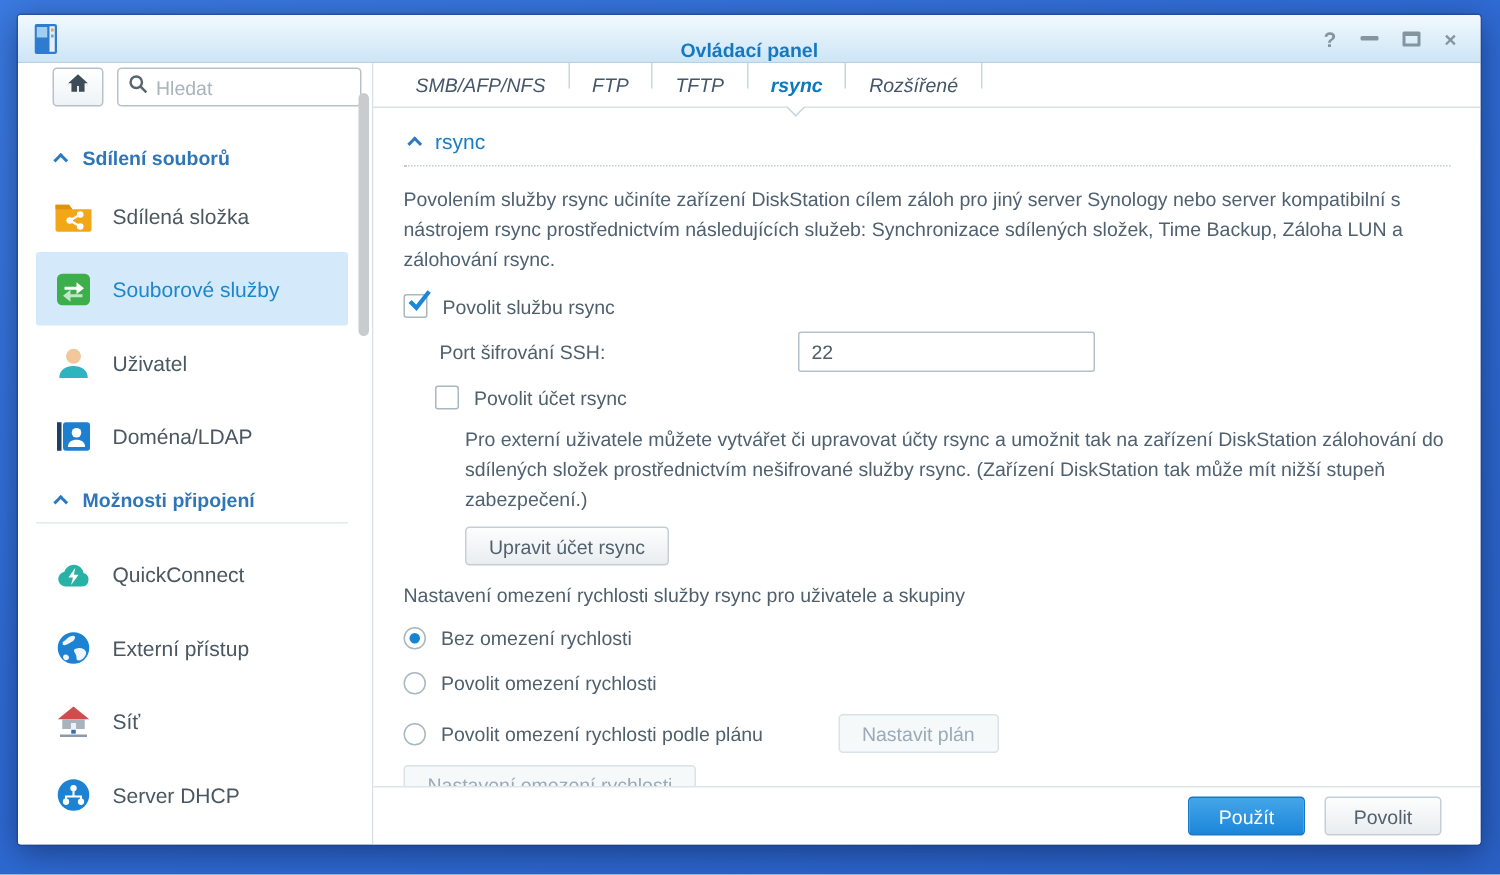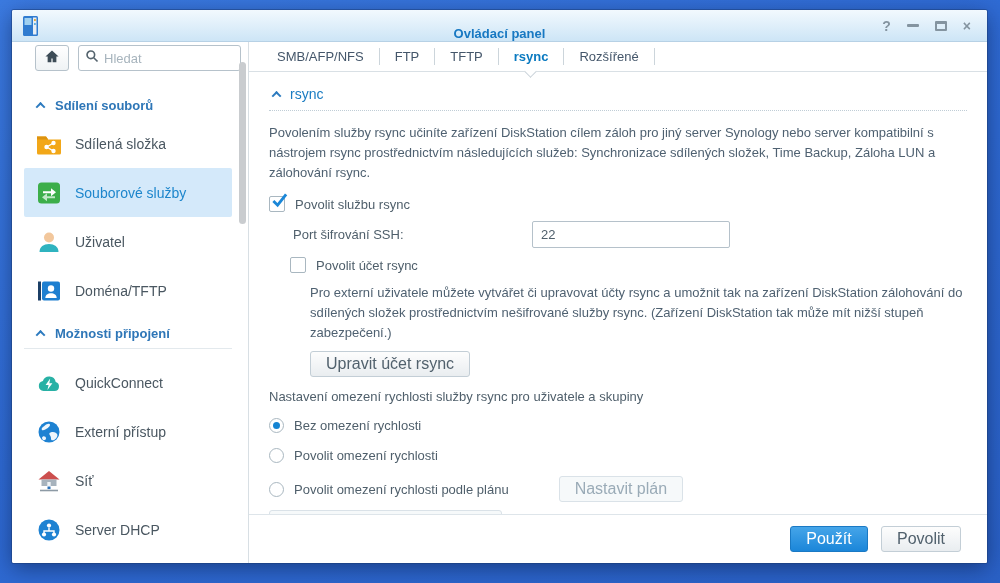--- a/index.html
+++ b/index.html
@@ -67,22 +67,22 @@
   }
   .side-item.selected { background:#d4e9fa; color:#1d86cc; }
   .side-item .icon { width:26px; height:24px; display:flex; align-items:center; justify-content:center; }
   .side-scrollbar {
     position:absolute; right:2px; top:20px; width:7px; height:162px;
     background:#c9cccf; border-radius:4px;
   }
   
   .main { flex:1; display:flex; flex-direction:column; min-width:0; }
   .tabbar {
-    height:30px; flex:0 0 30px; display:flex; align-items:center; padding-left:13px;
-    border-bottom:1px solid #d9e0e5; background:#fff; position:relative; z-index:2;
+    height:30px; flex:0 0 30px; display:flex; align-items:flex-start; padding-left:13px;
+    border-bottom:1px solid #d9e0e5; background:#fff; position:relative; z-index:2;font-style:italic;
   }
   .tab { padding:0 15px; font-size:13px; color:#44566a; line-height:29px; cursor:pointer; position:relative; white-space:nowrap; }
   .tab.active { color:#0a7ac0; font-weight:bold; }
   .tab-sep { width:1px; height:17px; background:#ccd5db; }
   .tab-notch {
     position:absolute; left:50%; bottom:-5px; width:9px; height:9px; margin-left:-5px;
     background:#fff; border-right:1px solid #c9d2d9; border-bottom:1px solid #c9d2d9;
     transform:rotate(45deg); z-index:3;
   }
   .content-wrap { flex:1; position:relative; overflow:hidden; background:#fff; }
@@ -106,40 +106,40 @@
   .row-indent2 { margin-left:21px; }
   .port-row { display:flex; align-items:center; margin-top:9px; height:26px; }
   .port-label { margin-left:24px; width:239px; }
   .port-input {
     width:198px; height:27px; border:1px solid #b5c1ca; border-radius:2px;
     font-size:13px; color:#4f5f6b; padding:0 8px; font-family:"Liberation Sans",sans-serif; outline:none;
   }
   .note { margin-top:10px; margin-left:41px; max-width:655px; line-height:20px; color:#4f6171; }
   .btn {
     display:inline-flex; align-items:center; justify-content:center;
-    height:26px; padding:0 15px; font-size:16px; border-radius:3px; cursor:pointer;
+    height:26px; padding:0 15px; font-size:13px; border-radius:3px; cursor:pointer;
     border:1px solid #c3ced6; color:#51616d;
     background:linear-gradient(#fdfdfd,#e9edf0); font-family:"Liberation Sans",sans-serif;
   }
   .btn.disabled { background:#f6f9fa; border-color:#dae2e8; color:#9aabb7; cursor:default; }
   .btn-edit { margin-top:8px; margin-left:41px; }
   .speed-heading { margin-top:12px; color:#4f5f6b; }
   .radio-row { display:flex; align-items:center; gap:10px; margin-top:12px; min-height:18px; }
   .radio {
     width:15px; height:15px; border:1px solid #a9b7c0; border-radius:50%; background:#fff;
     position:relative; flex:0 0 auto; cursor:pointer;
   }
   .radio.checked::after {
     content:""; position:absolute; left:3px; top:3px; width:7px; height:7px;
     border-radius:50%; background:#1584d2;
   }
   .btn-plan { margin-left:40px; }
   .btn-speed { margin-top:8px; }
   .footer {
-    position:absolute; left:0; right:0; bottom:0; height:49px; z-index:5;
+    position:absolute; left:0; right:0; bottom:0; height:39px; z-index:5;
     background:#fff; border-top:1px solid #dee5ea;
     display:flex; align-items:center; justify-content:flex-end; gap:13px; padding-right:26px;
   }
   .btn-apply {
     background:linear-gradient(#45a5e9,#1b86d9); border:1px solid #1a79c4; color:#fff;
     min-width:78px;
   }
   .btn-reset { min-width:78px; }
 </style>
 </head>
@@ -234,21 +234,21 @@
 
         <div class="side-item">
           <span class="icon">
             <svg width="24" height="24" viewBox="0 0 24 24">
                 <rect x="1" y="2.5" width="3" height="19" fill="#1c3f66"></rect>
                 <rect x="5" y="2.5" width="18" height="19" rx="2" fill="#1e7fd0"></rect>
                 <circle cx="14" cy="9.5" r="3.2" fill="#fff"></circle>
                 <path d="M8.3 19c0-3.2 2.6-4.8 5.7-4.8s5.7 1.6 5.7 4.8z" fill="#fff"></path>
               </svg>
           </span>
-          <span>Doména/TFTP</span>
+          <span>Doména/LDAP</span>
         </div>
       </div>
 
       <div class="side-section-header sh2">
         <span class="caret-up"></span>
         <span>Možnosti připojení</span>
       </div>
       <div class="side-divider"></div>
 
       <div class="side-list" style="margin-top:9px;">

